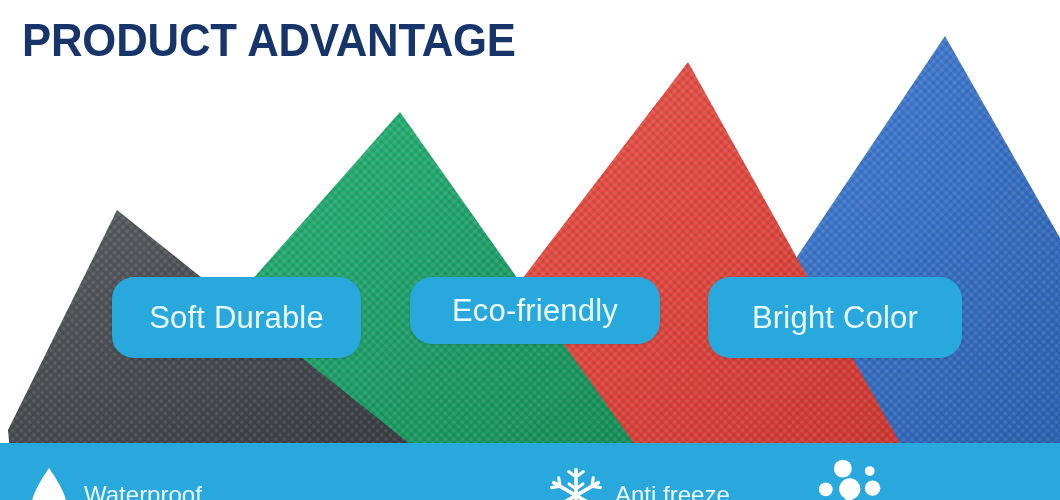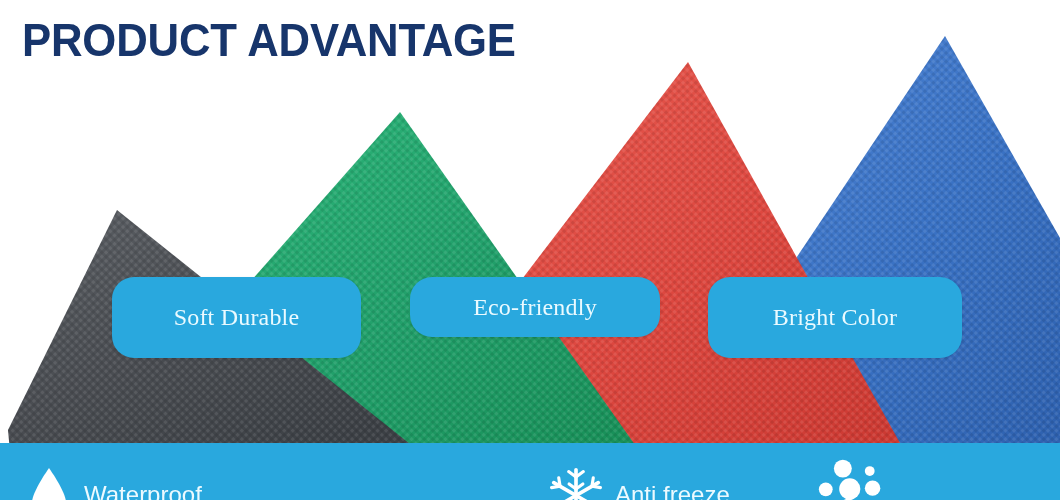--- a/index.html
+++ b/index.html
@@ -43,29 +43,29 @@
 
   
   .pill{
     position:absolute;
     background:#29a8de;
     border-radius:22px;
     display:flex;
     align-items:center;
     justify-content:center;
     color:#eafaff;
-    font-size:24px;
-    font-family:Liberation Serif, serif;
+    font-size:31px;
+    font-family:Liberation Sans, sans-serif;
     font-weight:normal;
     letter-spacing:0.2px;
     white-space:nowrap;
     box-shadow:0 1px 3px rgba(0,0,0,0.12);
   }
   #pill-soft-durable  { left:112px; top:277px; width:249px; height:81px; }
-  #pill-eco-friendly  { left:410px; top:277px; width:250px; height:60px; }
+  #pill-eco-friendly  { left:410px; top:277px; width:250px; height:67px; }
   #pill-bright-color  { left:708px; top:277px; width:254px; height:81px; }
 
   
   #feature-bar{
     position:absolute;
     left:0; top:443px;
     width:1060px; height:57px;
     background:#29a8de;
   }
   .feature{

